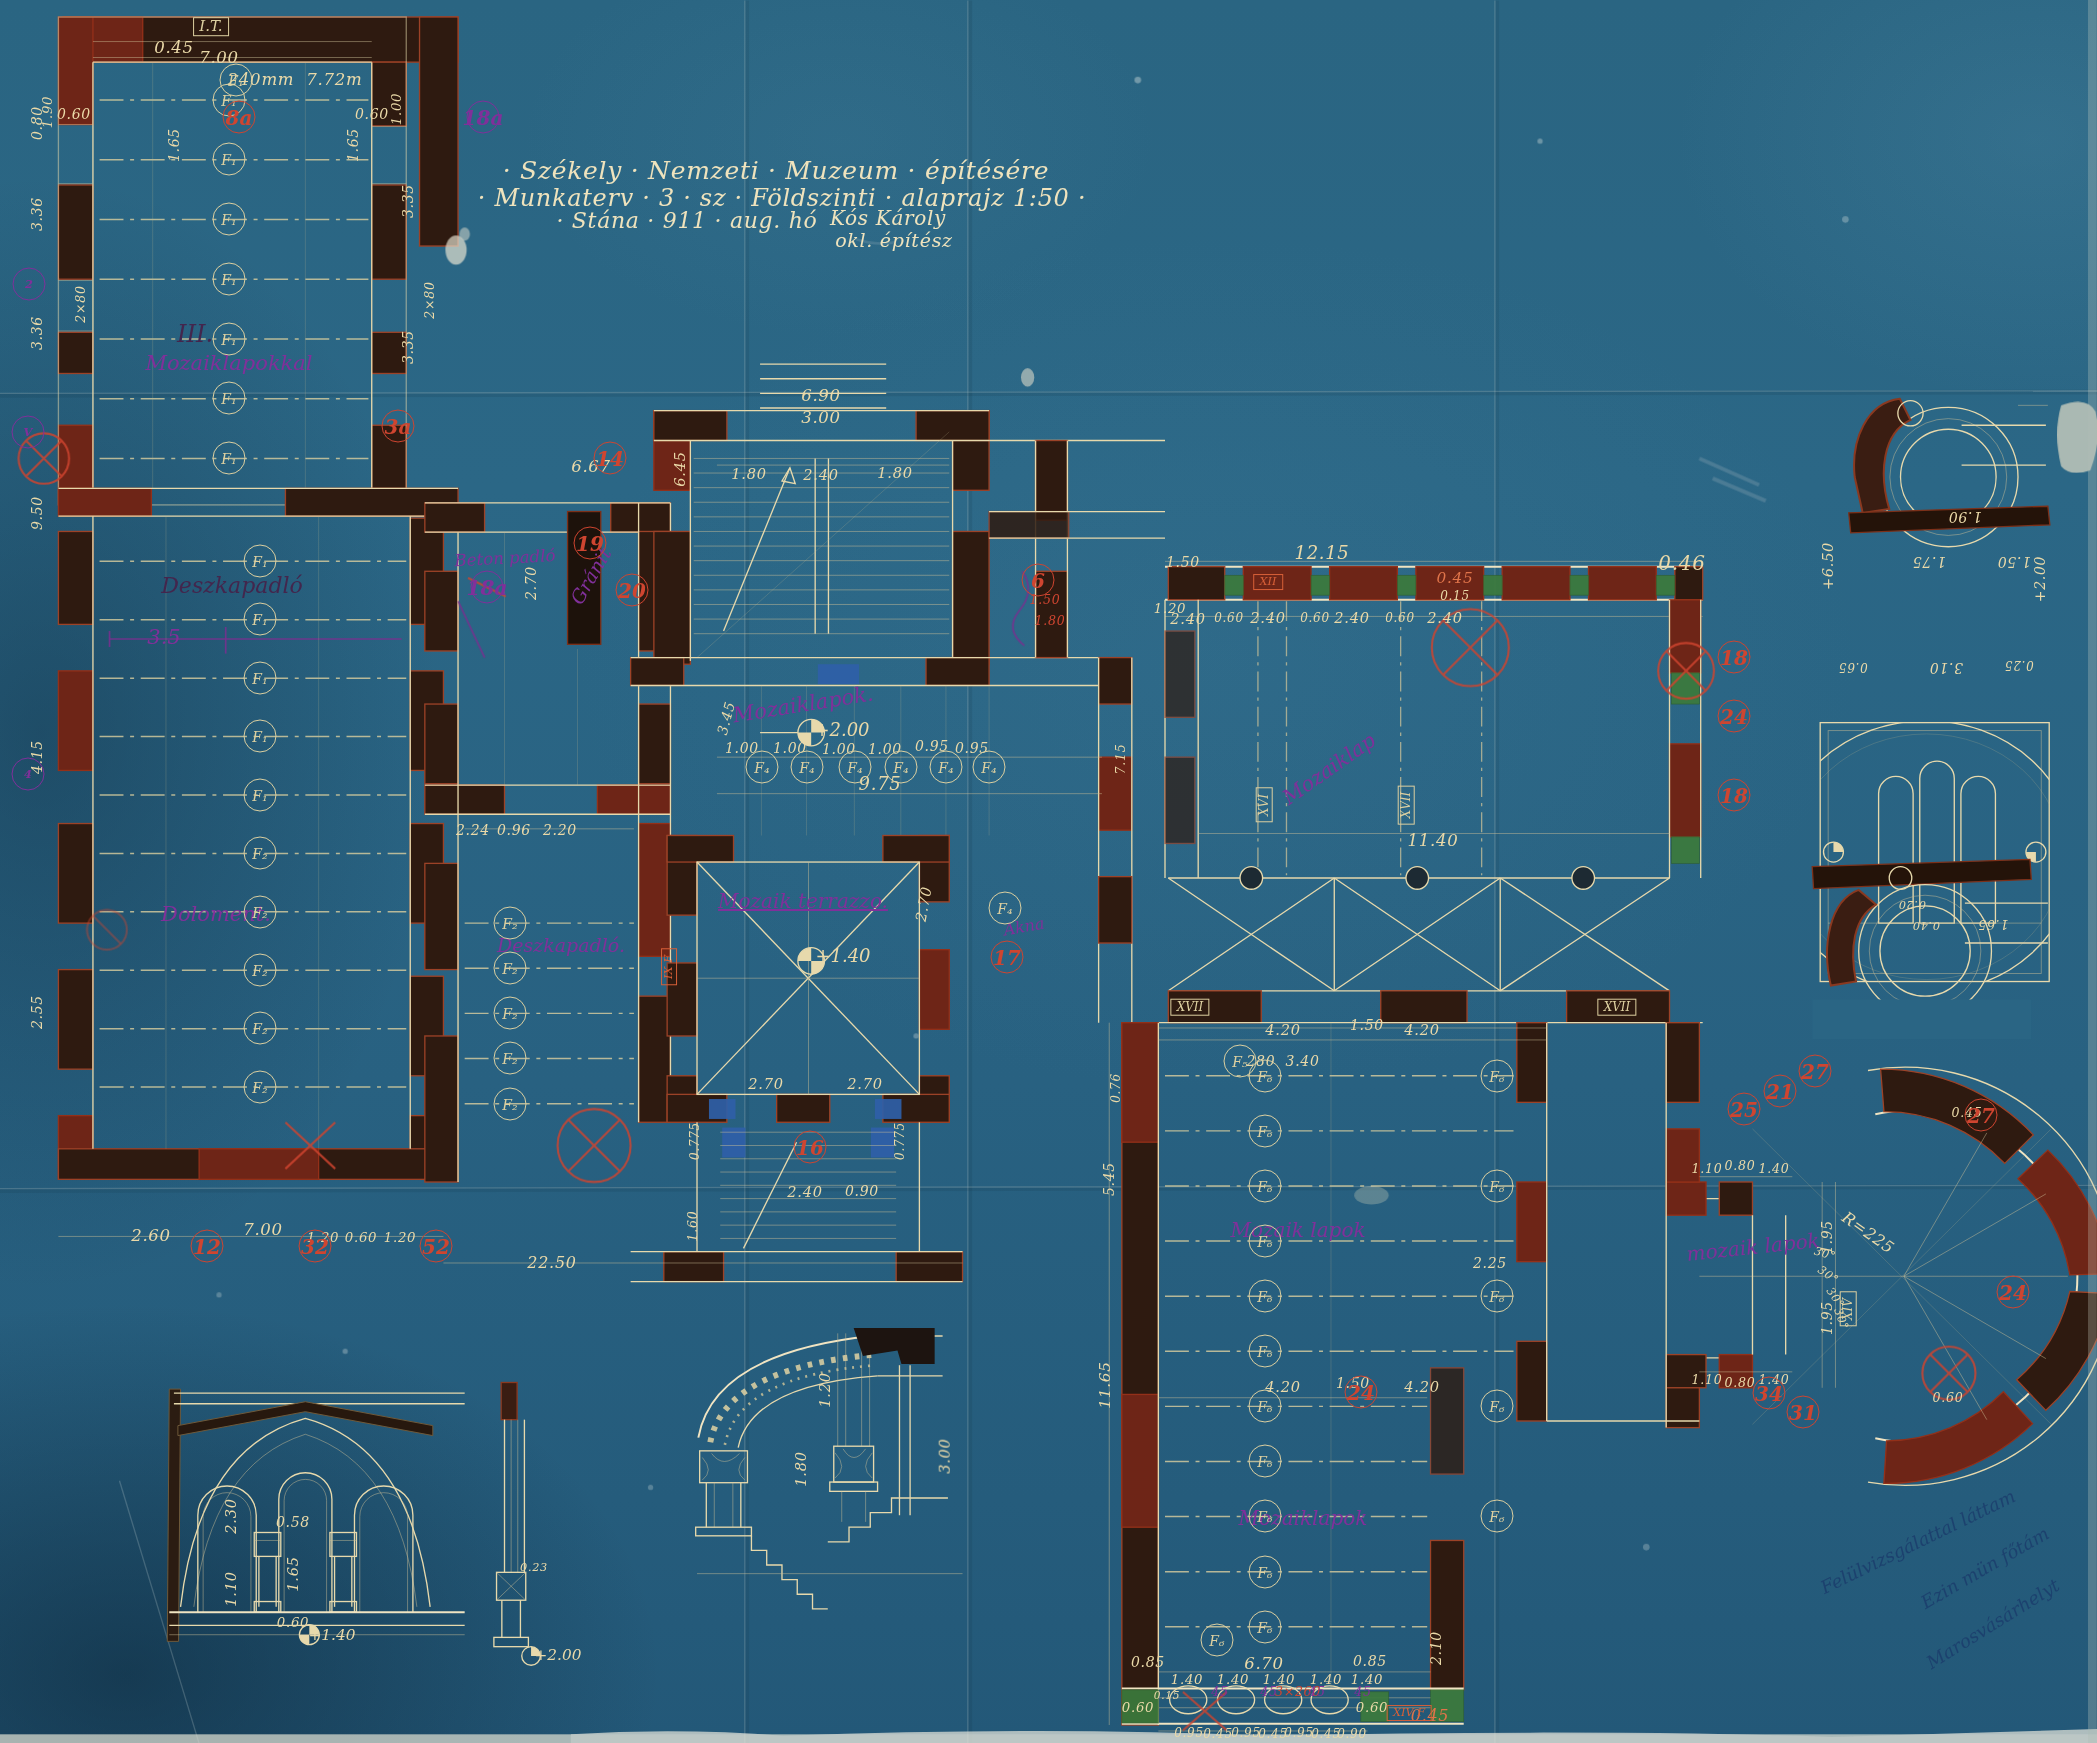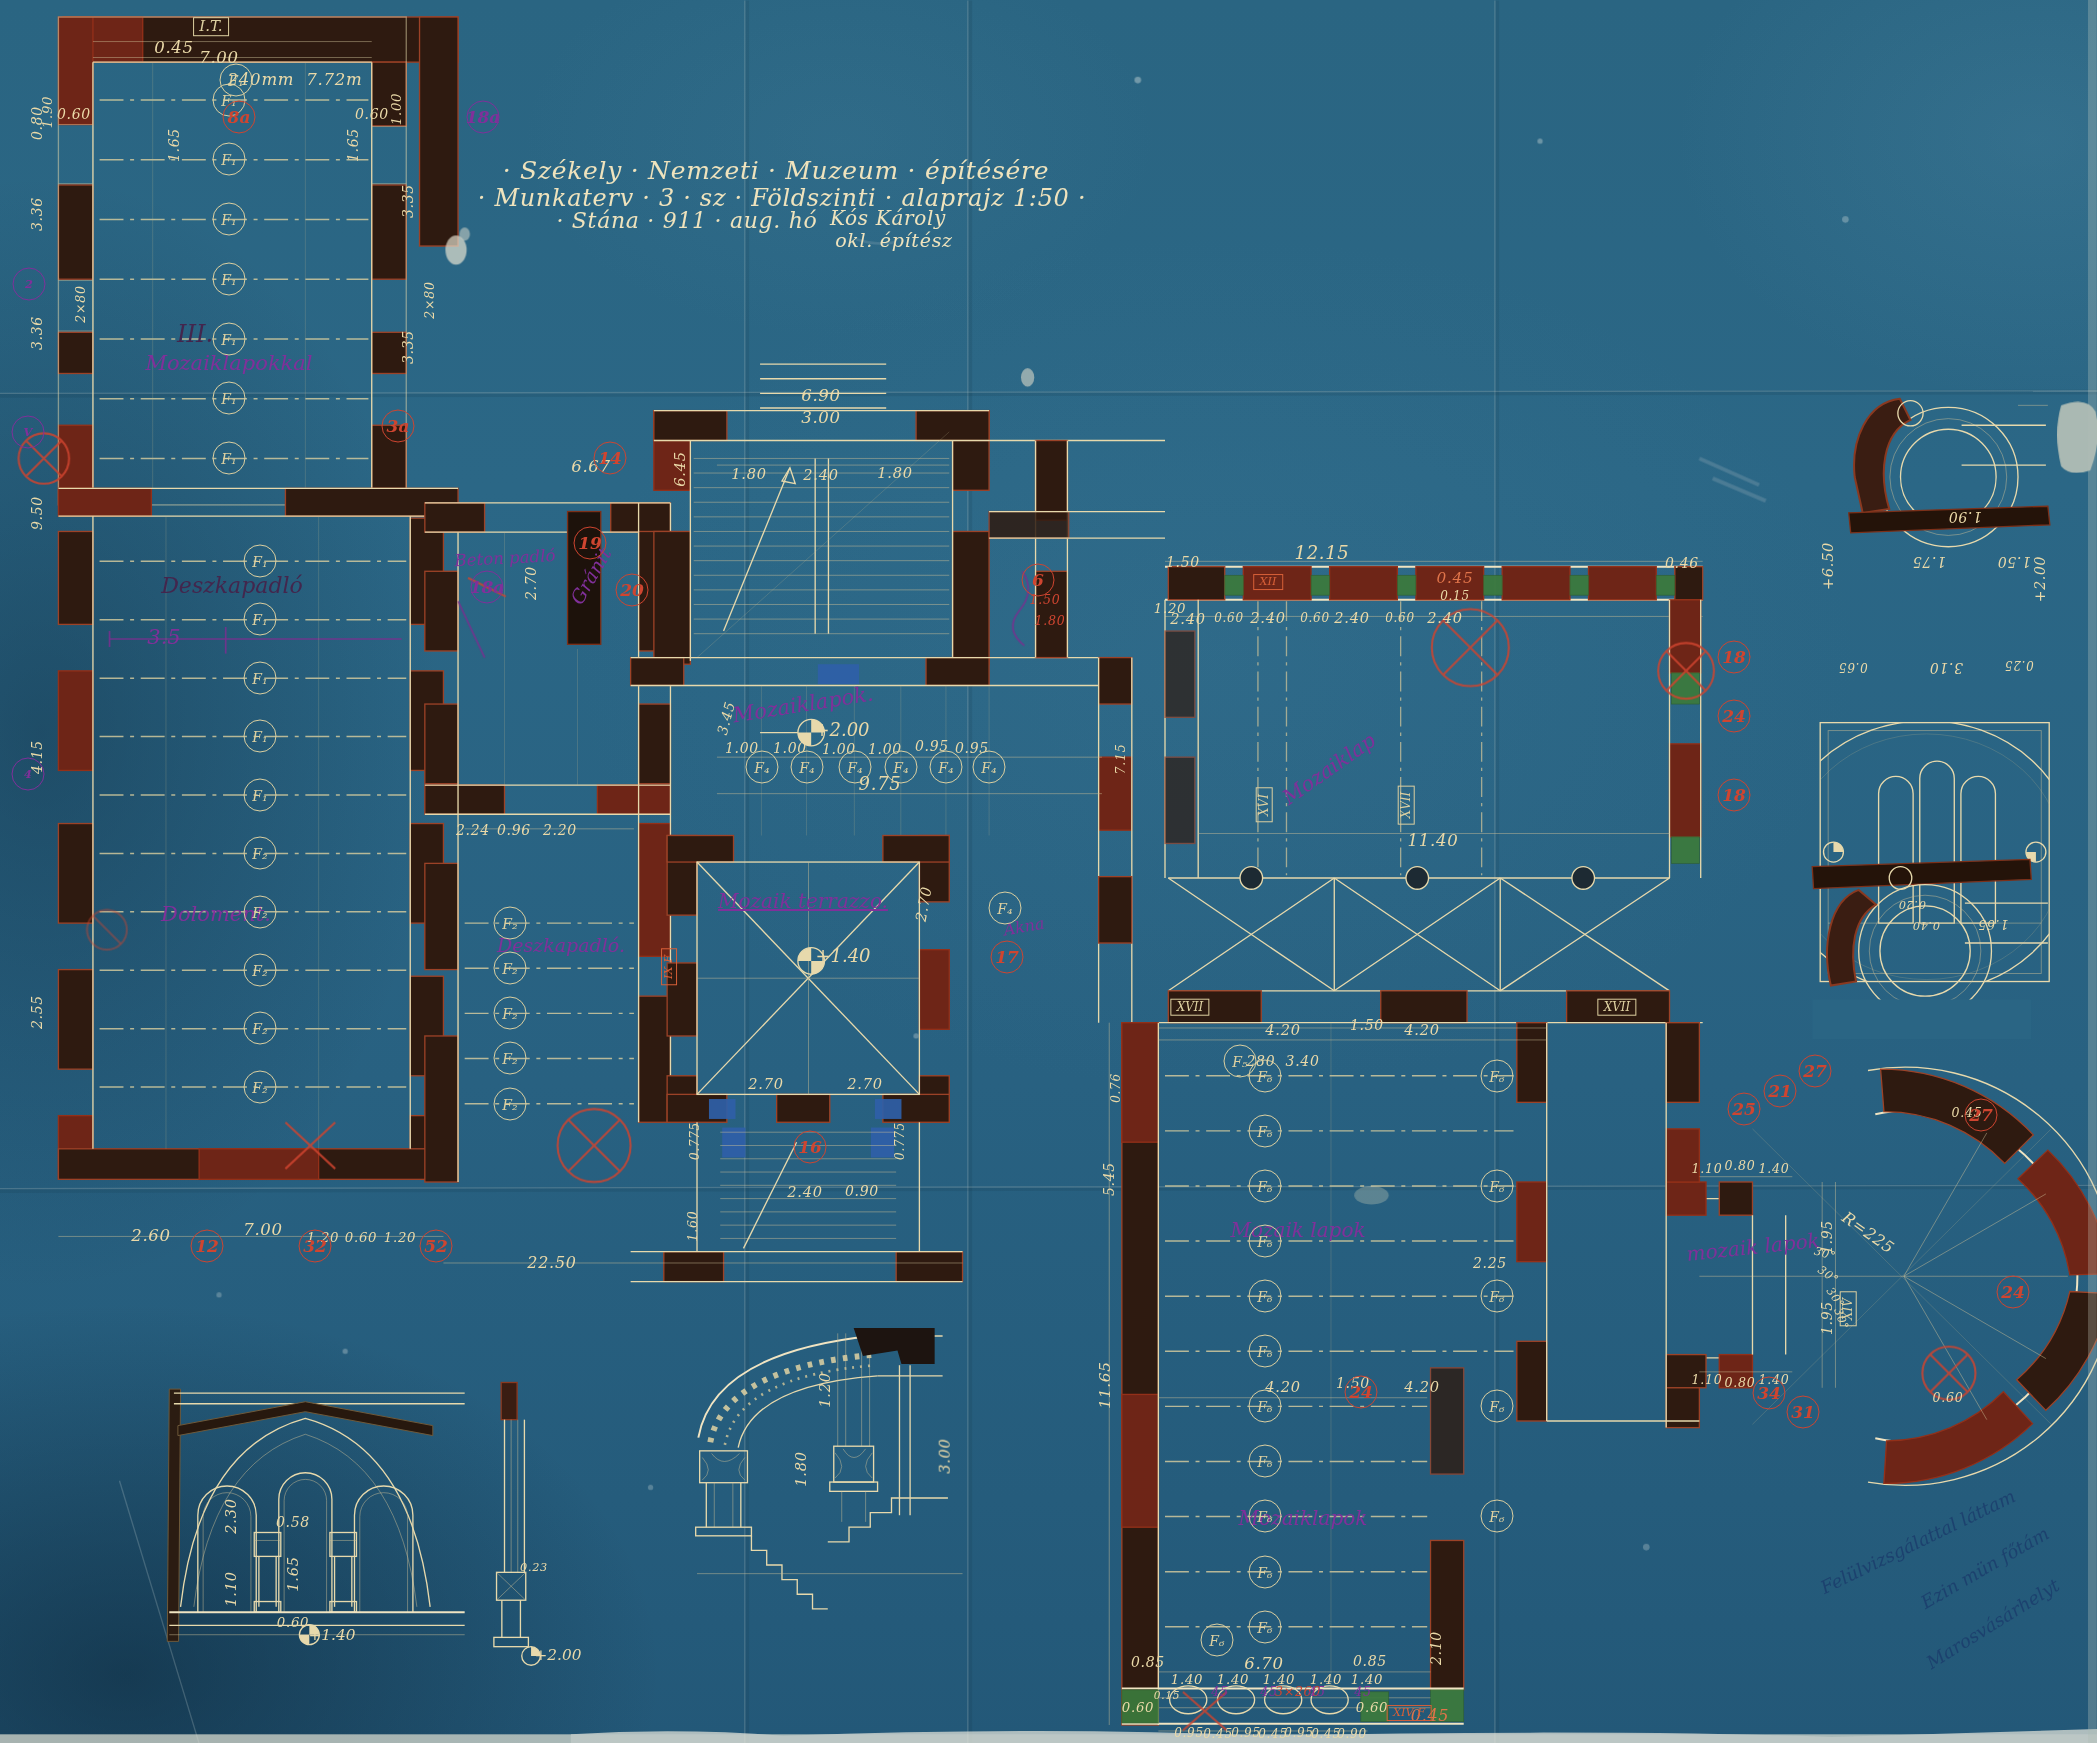--- a/index.html
+++ b/index.html
@@ -40,21 +40,21 @@
   .room{color:#80309a;font-size:20.6px;}
   .roomU{text-decoration:underline;}
   .ink{color:#43264d;}
   .pur{color:#80309a;margin-left:28px;}
   .org{color:#e0744a;}
   .redS{color:#cf4530;}
   .sig{color:#1c3e6d;font-size:18px;opacity:.85;}
   .fc{width:31px;height:31px;border:1.3px solid #ddd0a0;border-radius:50%;
       color:#ddd0a0;font-size:14px;display:flex;align-items:center;justify-content:center;}
   .circ{width:31px;height:31px;border:1.7px solid #cf4530;border-radius:50%;
-      color:#cf4530;font-size:17px;display:flex;align-items:center;justify-content:center;font-weight:bold;}
+      color:#cf4530;font-size:20px;display:flex;align-items:center;justify-content:center;font-weight:bold;}
   .pc{border-color:#80309a;color:#80309a;}
   .bx{border:1.3px solid #ddd0a0;color:#ddd0a0;font-size:15px;padding:1.3px 5.3px;}
   .bxr{border-color:#d86038;color:#d86038;}
 </style>
 </head>
 <body>
 
 <div id="sheet">
 <svg width="2097" height="1744" viewBox="0 0 3159 2626">
   <defs>
@@ -683,21 +683,21 @@
       <div class="ann dim" style="left: 805px; top: 1192px; font-size: 14.6px;">2.40</div>
       <div class="ann dim" style="left: 862px; top: 1191px; font-size: 14px;">0.90</div>
       <div class="ann dim" style="left: 693px; top: 1226px; --r: -90deg; font-size: 12.6px;">1.60</div>
       <div class="ann dim" style="left: 552px; top: 1263px; font-size: 16px;">22.50</div>
       <div class="ann dim" style="left: 1109px; top: 1179px; --r: -90deg; font-size: 14px;">5.45</div>
       <div class="ann dim" style="left: 1116px; top: 1088px; --r: -90deg; font-size: 12px;">0.76</div>
       <div class="ann dim" style="left: 1106px; top: 1385px; --r: -90deg; font-size: 15.3px;">11.65</div>
       <div class="ann dim" style="left: 1121px; top: 759px; --r: -90deg; font-size: 12.6px;">7.15</div>
       <div class="ann dim" style="left: 1322px; top: 553px; font-size: 18px;">12.15</div>
       <div class="ann dim" style="left: 1183px; top: 562px; font-size: 14px;">1.50</div>
-      <div class="ann dim" style="left: 1682px; top: 563px; font-size: 14px;">0.46</div>
+      <div class="ann dim" style="left: 1682px; top: 563px; font-size: 20px;">0.46</div>
       <div class="ann dim" style="left: 1170px; top: 609px; font-size: 13.3px;">1.20</div>
       <div class="ann dim" style="left: 1188px; top: 619px; font-size: 14.6px;">2.40</div>
       <div class="ann dim" style="left: 1229px; top: 618px; font-size: 12px;">0.60</div>
       <div class="ann dim" style="left: 1268px; top: 618px; font-size: 14.6px;">2.40</div>
       <div class="ann dim" style="left: 1315px; top: 618px; font-size: 12px;">0.60</div>
       <div class="ann dim" style="left: 1352px; top: 618px; font-size: 14.6px;">2.40</div>
       <div class="ann dim" style="left: 1400px; top: 618px; font-size: 12px;">0.60</div>
       <div class="ann dim" style="left: 1445px; top: 618px; font-size: 14.6px;">2.40</div>
       <div class="ann dim org" style="left: 1455px; top: 579px; font-size: 15.3px;">0.45</div>
       <div class="ann dim" style="left: 1455px; top: 596px; font-size: 12px;">0.15</div>

